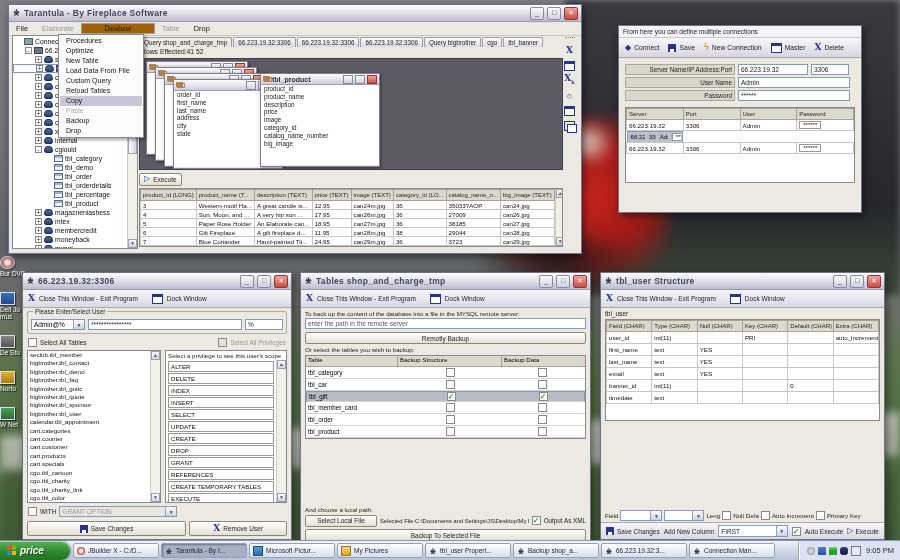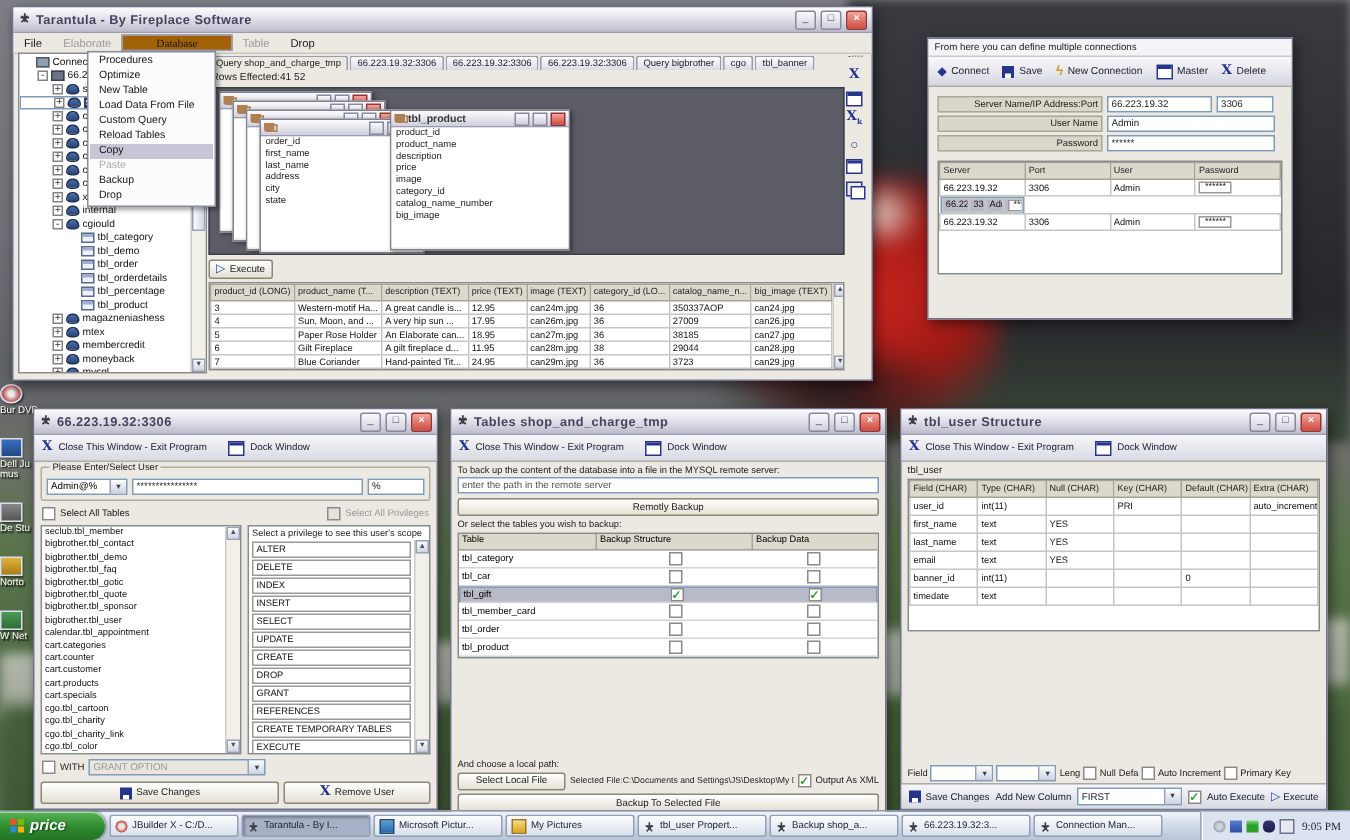--- a/index.html
+++ b/index.html
@@ -184,21 +184,21 @@
   .ticn{width:8px;height:8px;flex:none;}
   .ticn.jb{background:radial-gradient(circle,#e8e8e8 30%,#c03a2e 70%);border-radius:50%;}
   .ticn.pic{background:linear-gradient(#57a0d8,#2c6ca8);border:1px solid #1c4c78;}
   .ticn.fol{background:linear-gradient(#f4d98a,#daa520);border:1px solid #a07818;}
   .ticn.web{position:relative;}
   .ticn.web::before{content:"+";position:absolute;left:0;top:-1px;width:8px;text-align:center;font-weight:bold;font-size:10px;color:#3c3c46;}
   .ticn.web::after{content:"×";position:absolute;left:0;top:0;width:8px;text-align:center;font-weight:bold;font-size:9px;color:#3c3c46;}
   .tray{height:19px;display:flex;align-items:center;gap:3px;padding:0 6px 0 8px;background:#dbe3f0;
         border-left:1px solid #9aa6bd;box-shadow:inset 1px 0 0 #fff;}
   .tryic{width:8px;height:8px;flex:none;}
-  .clock{font-size:7.5px;color:#1a2030;padding-left:2px;white-space:nowrap;font-family:Liberation Serif, serif;}
+  .clock{font-size:7.5px;color:#1a2030;padding-left:2px;white-space:nowrap;}
 </style>
 </head>
 <body>
 
 <div id="stage">
 
   <div class="desktop">
     <div class="blob darktop"></div>
     <div class="blob bike"></div>
     <div class="blob wheel"></div>

